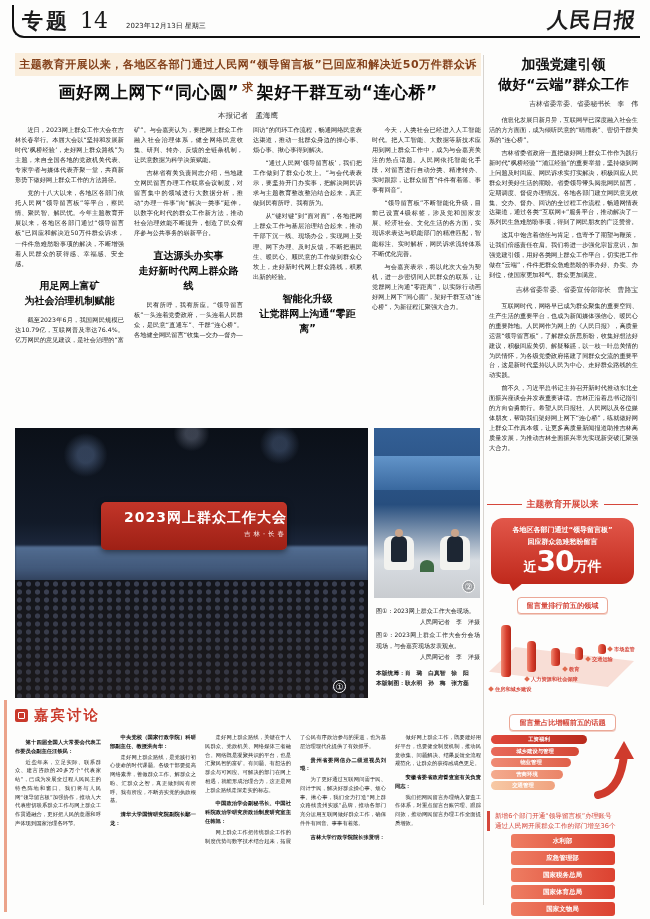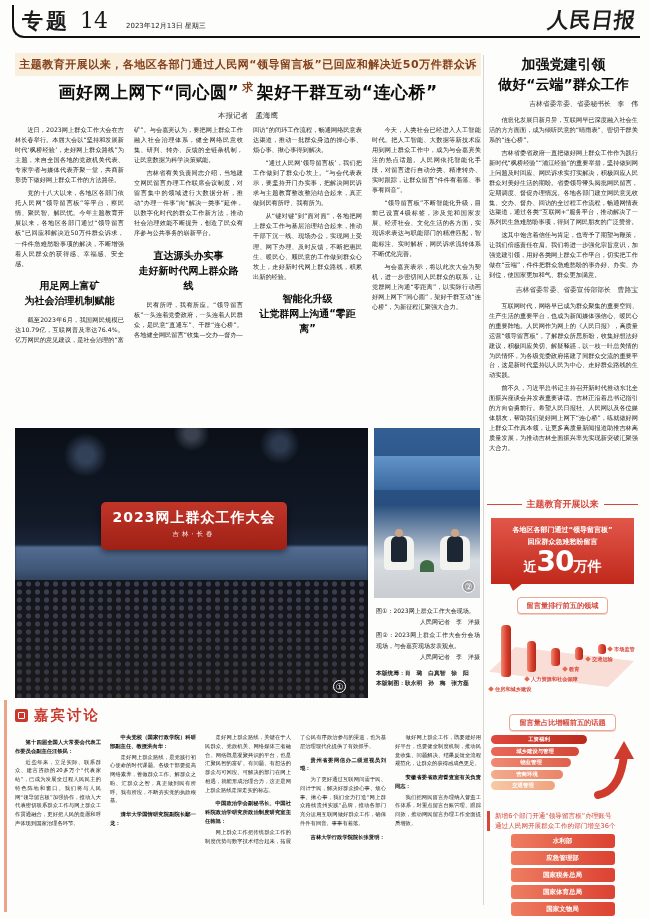--- a/index.html
+++ b/index.html
@@ -35,21 +35,21 @@
   .right-col { position:absolute; left:489px; top:55px; width:149px; height:440px; overflow:hidden; }
   .art1-title { font-size:14px; font-weight:900; text-align:center; line-height:1.4; color:#0c0c0c;}
   .art-byline { font-size:6.8px; text-align:right; margin:5px 0 6px; color:#333; }
   .art-body { font-size:6.2px; line-height:1.6; text-align:justify; color:#222;}
   .art-body p { margin:0 0 3px; text-indent:2em; }
   .art2-title { font-size:12px; font-weight:900; text-align:center; margin-top:12px; color:#0c0c0c;}
   
   .infographic { position:absolute; left:487px; top:498px; width:151px; }
   .ig-header { display:flex; align-items:center; gap:5px; color:#d5473b; font-weight:bold; font-size:9px; }
   .ig-header .line { flex:1; height:1.5px; background:#d5473b; }
-  .ig-bubble { margin:7px 4px 0; background:linear-gradient(180deg,#e2574a,#c0291c); border-radius:0;
+  .ig-bubble { margin:7px 4px 0; background:linear-gradient(180deg,#e2574a,#c0291c); border-radius:12px;
     padding:7px 4px 8px; color:#fff; text-align:center; position:relative; }
   .ig-bubble:after { content:""; position:absolute; left:18px; bottom:-7px; border:8px solid transparent;
     border-top-color:#c0291c; border-bottom:0; border-left-width:4px; border-right-width:10px;}
   .ig-b1 { font-size:7px; font-weight:bold; }
   .ig-b2 { font-size:7px; font-weight:bold; margin-top:2px;}
   .ig-bval { font-weight:900; margin-top:1px; line-height:1; }
   .ig-bval .pre { font-size:13px; } .ig-bval .num { font-size:28px; letter-spacing:-1px;} .ig-bval .suf { font-size:14px; }
   .ig-pill { width:max-content; max-width:140px; margin:13px auto 3px; background:#fff; border:1px solid #eba897;
     border-radius:4px; color:#d5473b; font-weight:bold; font-size:7.2px; padding:2.5px 9px; position:relative;
     box-shadow:0 1px 0 #f3cfc5;}
@@ -72,21 +72,21 @@
   
   .photo-main { position:absolute; left:15px; top:428px; width:353px; height:270px; overflow:hidden;
     background:
       radial-gradient(circle at 20% 10%, rgba(120,150,200,.35) 0 8px, transparent 22px),
       radial-gradient(circle at 75% 6%, rgba(120,150,200,.3) 0 7px, transparent 20px),
       radial-gradient(circle at 50% 2%, rgba(200,210,240,.25) 0 6px, transparent 18px),
       linear-gradient(180deg,#0b1018 0%, #121a28 35%, #24334d 52%, #1a2233 60%, #14161d 100%); }
   .stage-glow { position:absolute; left:0; top:118px; width:100%; height:46px;
     background:linear-gradient(180deg, rgba(130,170,220,.55), rgba(130,170,220,.08)); filter:blur(1px);}
   .banner { position:absolute; left:86px; top:74px; width:186px; height:48px; border-radius:5px;
-    background:linear-gradient(180deg,#c23529,#9e2015); color:#fff; text-align:center; padding-top:7px;
+    background:linear-gradient(180deg,#c23529,#9e2015); color:#fff; text-align:right; padding-top:7px;
     box-shadow:0 2px 6px rgba(0,0,0,.5);}
   .banner .bt { font-size:14px; font-weight:900; letter-spacing:1px; }
   .banner .bs { font-size:6.5px; letter-spacing:3px; margin-top:3px; opacity:.92;}
   .audience { position:absolute; left:0; bottom:0; width:100%; height:118px;
     background-image: radial-gradient(circle, #3a4052 2.2px, rgba(0,0,0,0) 3px);
     background-size:9px 8px; background-color:#14161c; }
   .audience:after { content:""; position:absolute; inset:0;
     background:linear-gradient(180deg, rgba(20,22,28,0) 0%, rgba(40,30,26,.35) 100%);}
   .fig-marker { position:absolute; width:13px; height:13px; border:1px solid #fff; border-radius:50%;
     color:#fff; font-size:9px; line-height:12px; text-align:center; background:rgba(0,0,0,.25);}

